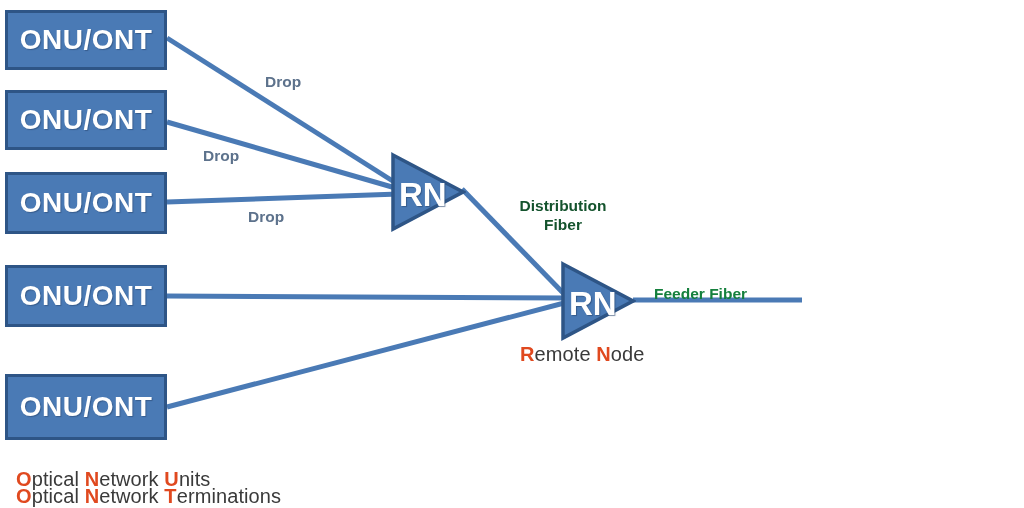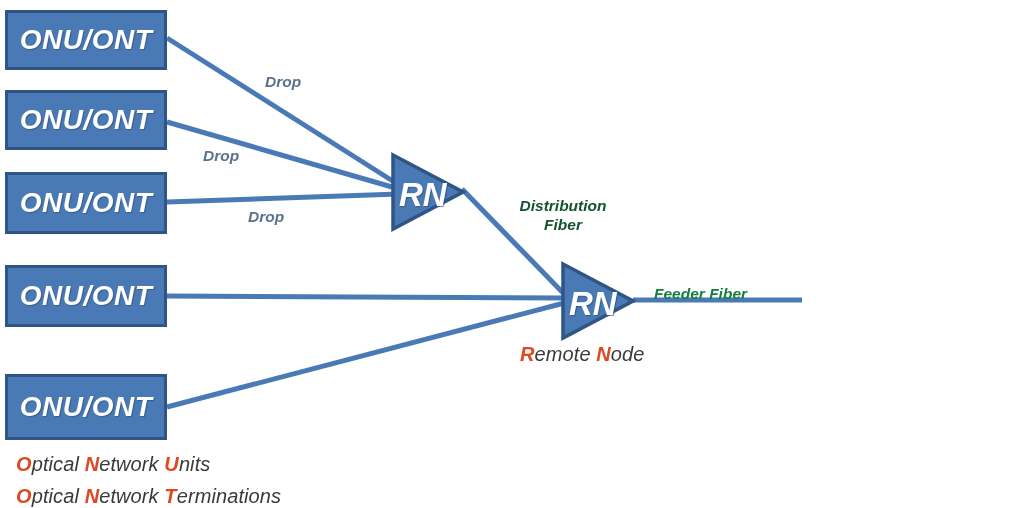--- a/index.html
+++ b/index.html
@@ -10,21 +10,20 @@
   }
   body {
     font-family: "Liberation Sans", sans-serif;
   }
   #canvas {
     position: relative;
     width: 897px;
     height: 508px;
     background: #ffffff;
     overflow: hidden;
-    font-style: italic;
   }
   #links {
     position: absolute;
     left: 0;
     top: 0;
     width: 1024px;
     height: 508px;
   }
   .node-box {
     position: absolute;
@@ -145,17 +144,17 @@
     <span>Distribution</span><br>
     <span>Fiber</span>
   </div>
 
 
   <div class="edge-label" style="left:654px; top:284px; color:#15803d;">Feeder Fiber</div>
 
   <div class="caption" style="left:520px; top:343px;"><span class="hl">R</span><span>emote </span><span class="hl">N</span><span>ode</span></div>
 
 
-  <div class="caption" style="left:16px; top:453px;"><span class="hl">O</span><span>ptical </span><span class="hl">N</span><span>etwork </span><span class="hl">U</span><span>nits</span></div>
+  <div class="caption" style="left:16px; top:468px;"><span class="hl">O</span><span>ptical </span><span class="hl">N</span><span>etwork </span><span class="hl">U</span><span>nits</span></div>
 
   <div class="caption" style="left:16px; top:485px;"><span class="hl">O</span><span>ptical </span><span class="hl">N</span><span>etwork </span><span class="hl">T</span><span>erminations</span></div>
 
 </div>
 
 </body></html>

